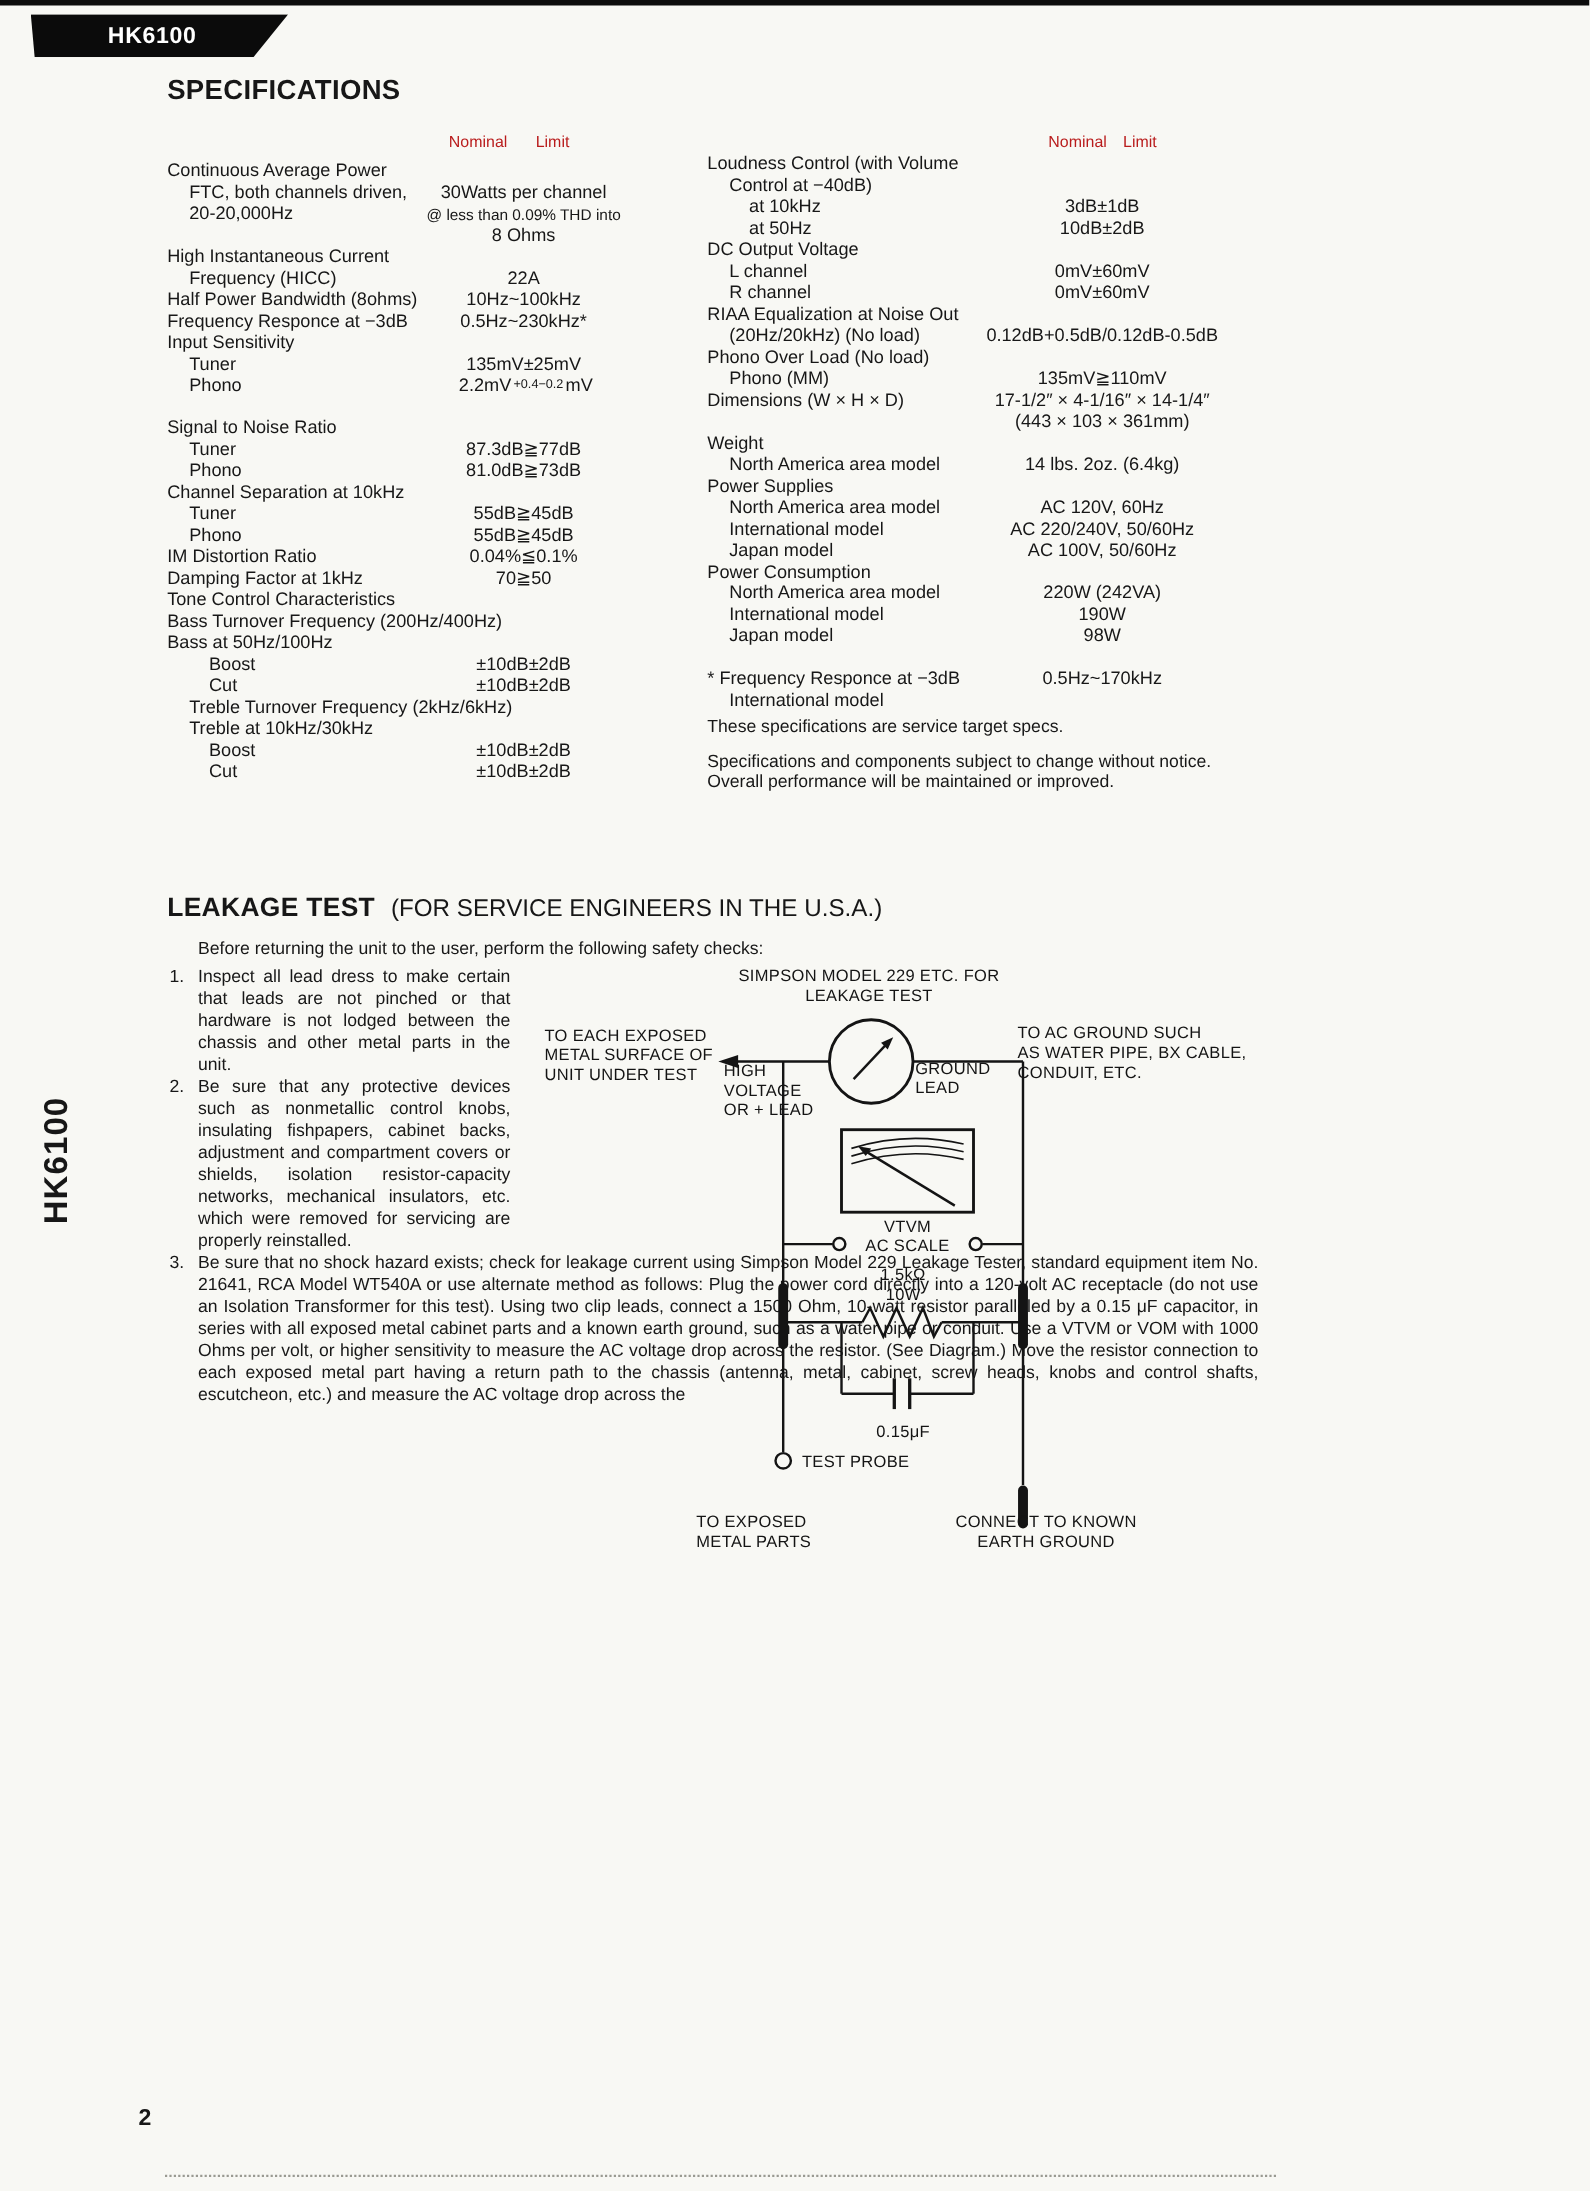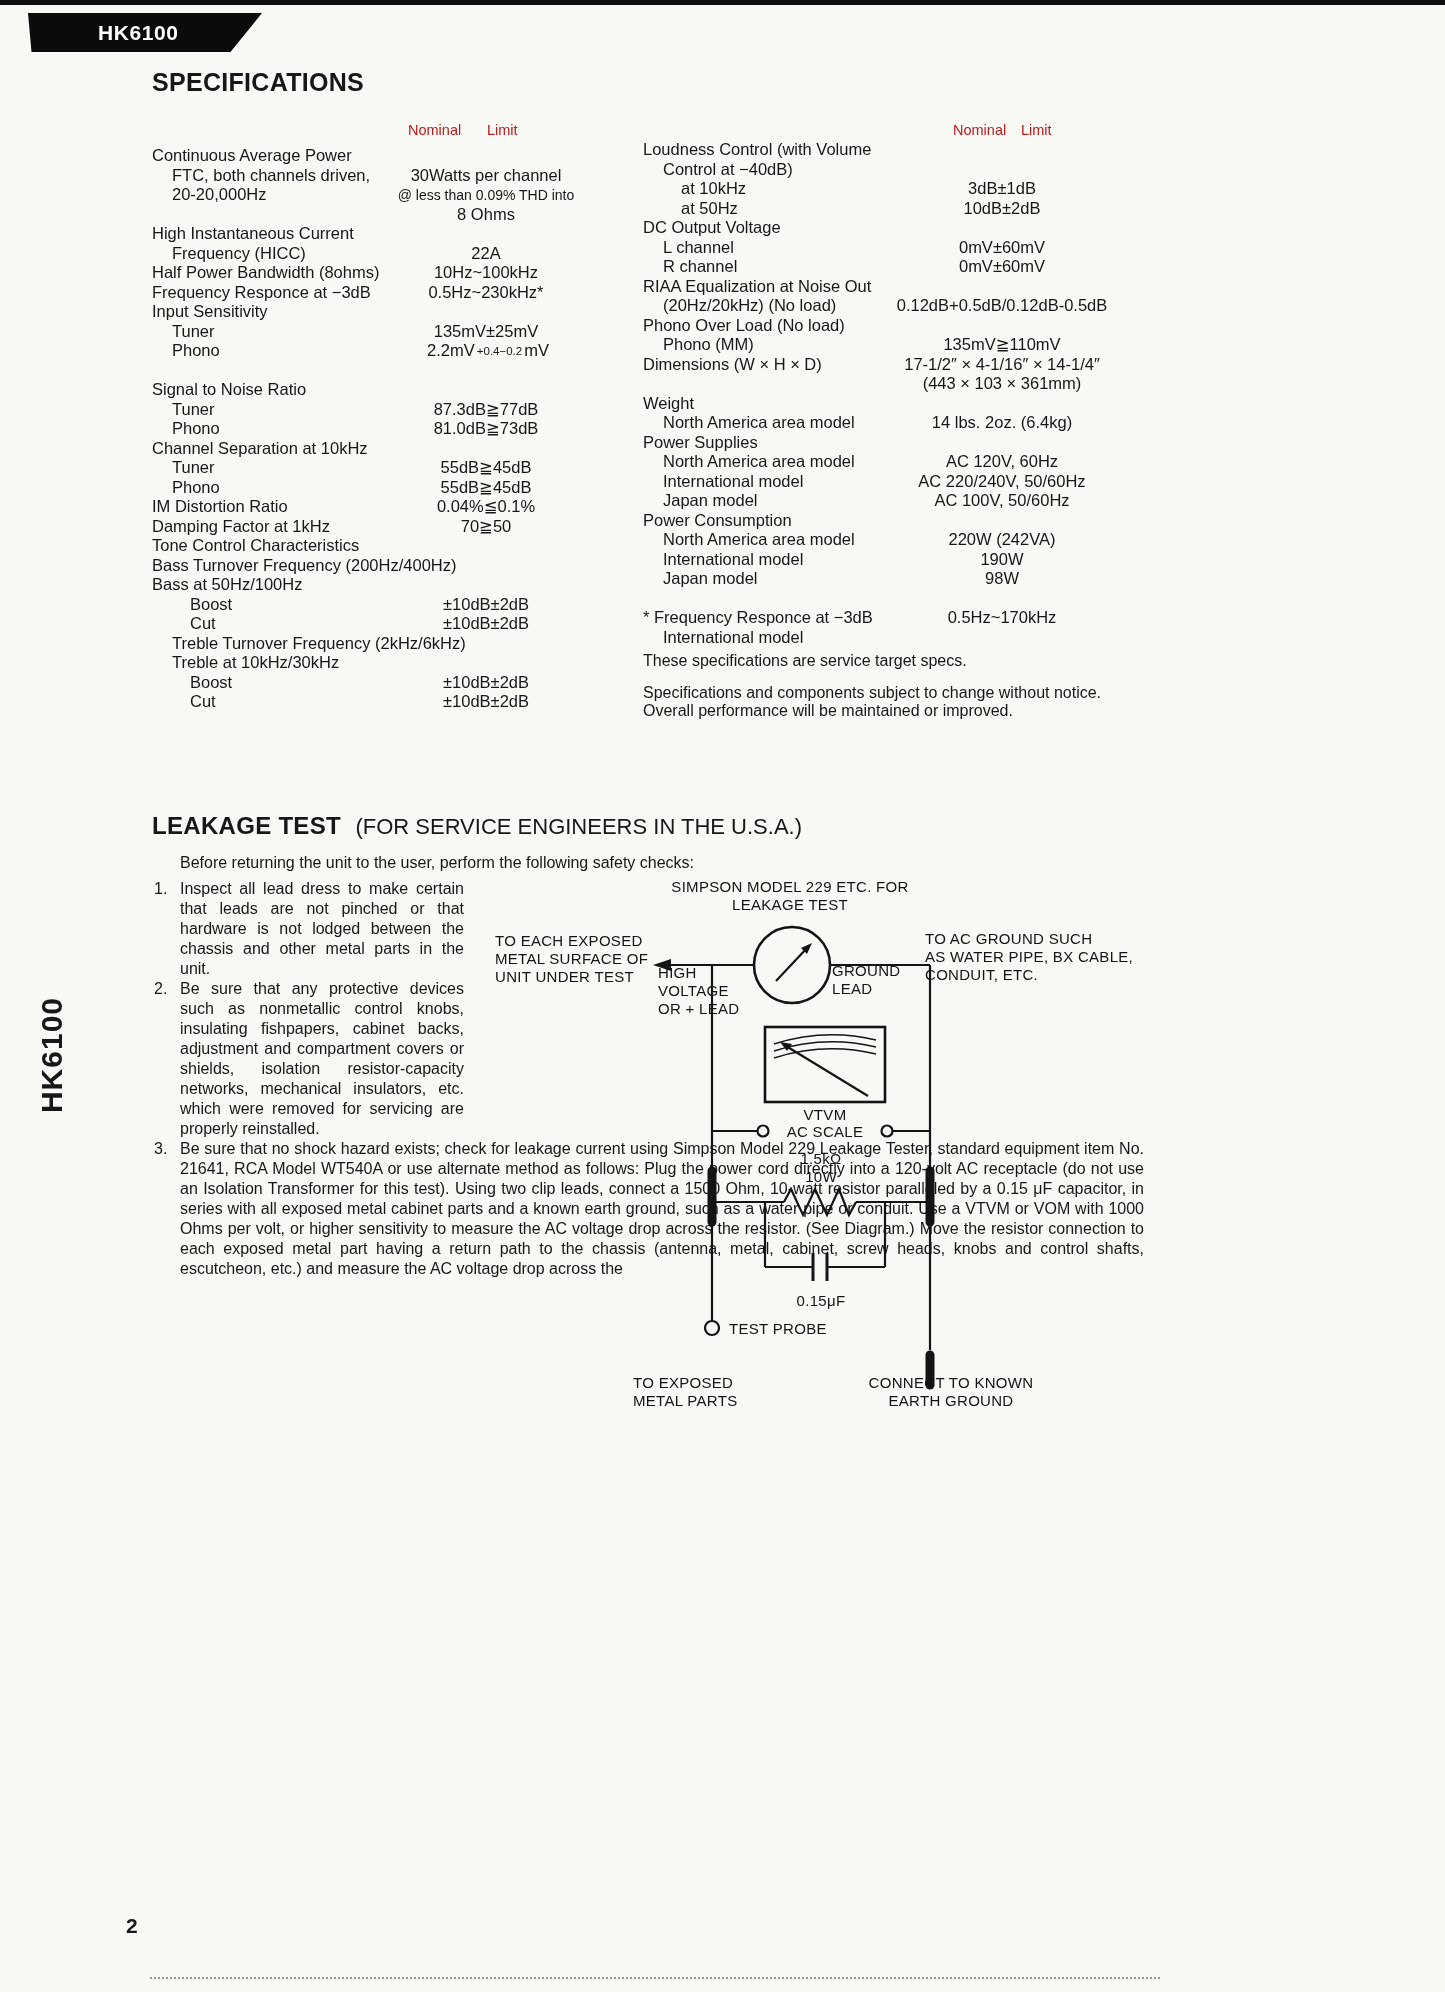--- a/index.html
+++ b/index.html
@@ -20,21 +20,21 @@
   .col-head{position:absolute;top:122px;font-size:14.5px;color:#b91c1c}
 
   .spec-col{position:absolute;font-size:16.5px;line-height:19.5px}
   .left-col{left:152px;top:146px;width:432px}
   .right-col{left:643px;top:140px;width:500px}
   .spec-row{position:relative;height:19.5px;white-space:nowrap}
   .spec-row .lab{display:inline-block}
   .spec-row.ind1 .lab{padding-left:20px}
   .spec-row.ind2 .lab{padding-left:38px}
   .spec-row .val{position:absolute;top:0;text-align:center;white-space:nowrap}
-  .left-col .val{left:240px;width:192px}
+  .left-col .val{left:230px;width:192px}
   .right-col .val{left:250px;width:222px}
   .spec-row.small .val{font-size:14px;top:1px}
   .stk{display:inline-flex;flex-direction:row;vertical-align:middle;
        font-size:11.5px;line-height:11px;text-align:left;margin:0 2px}
   .stk span:empty{display:none}
 
   .spec-notes{position:absolute;left:643px;top:652px;width:492px;font-size:16px;line-height:18.5px}
   .spec-notes .note{margin-bottom:13px}
 
   .leakage{position:absolute;left:152px;top:816px;width:992px;font-size:16px;line-height:20px}

